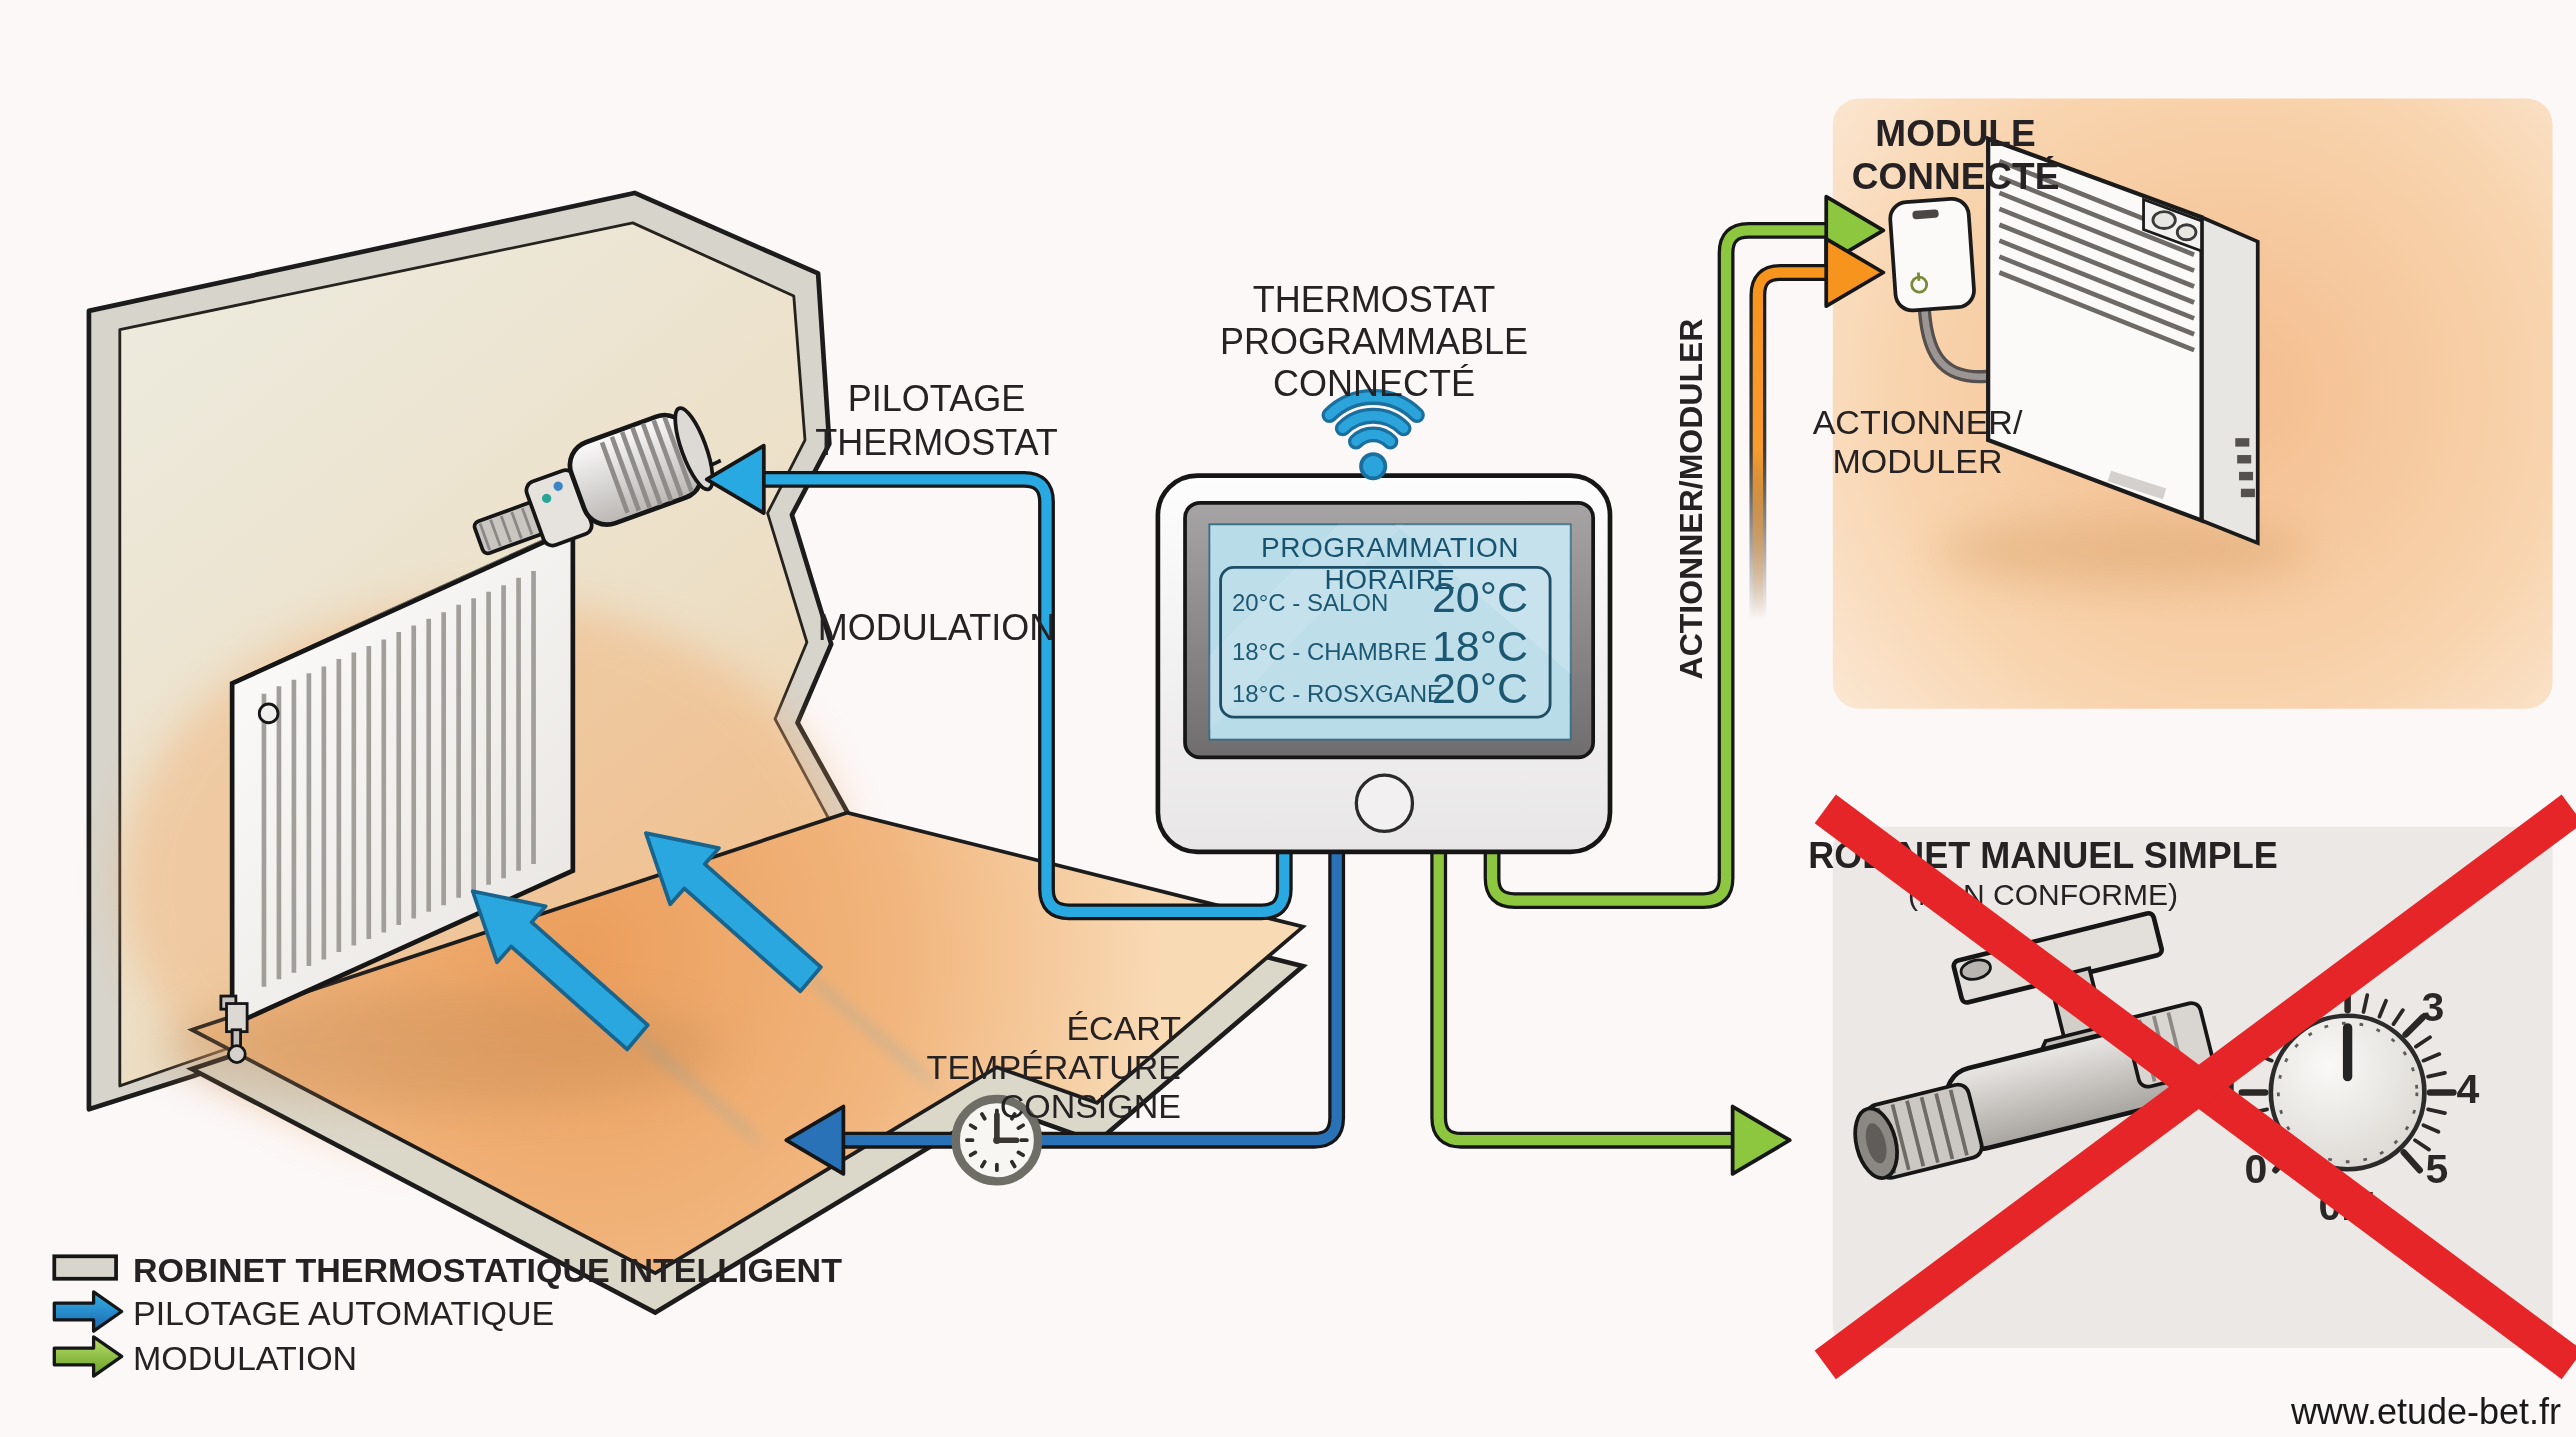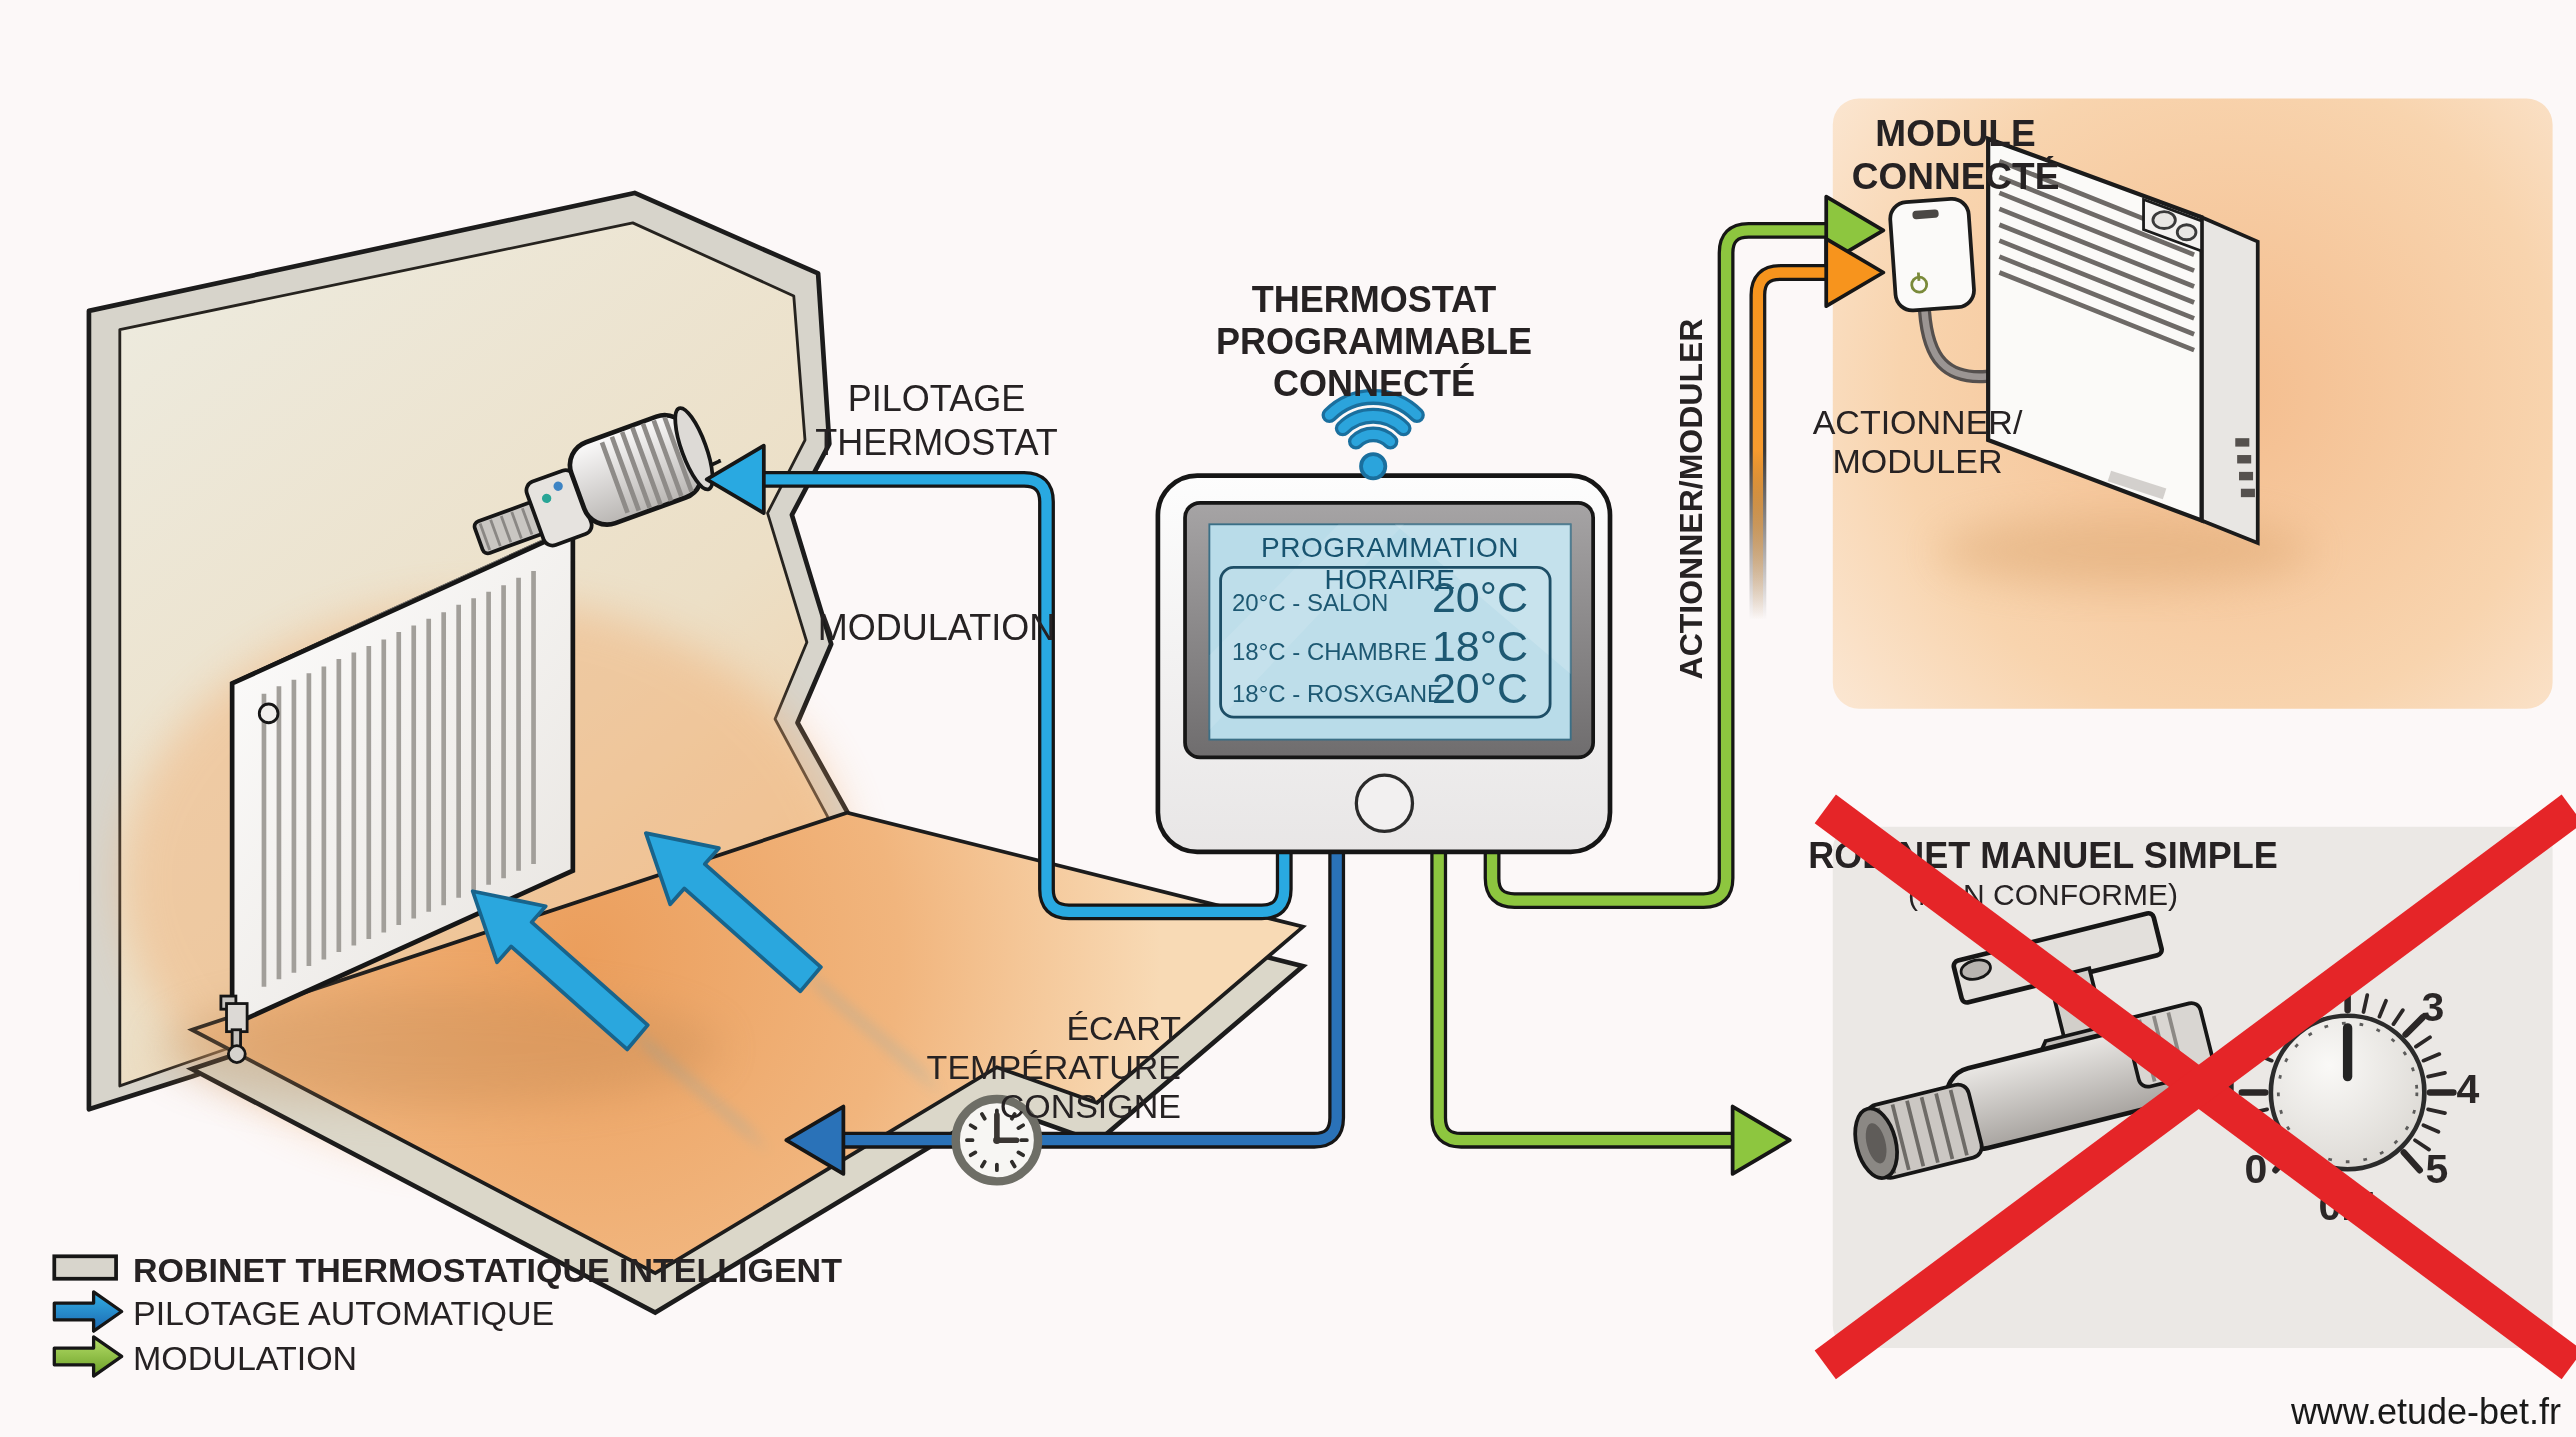--- a/index.html
+++ b/index.html
@@ -7,21 +7,21 @@
     position:relative;width:2576px;height:1438px;overflow:hidden;
     background:#fcf8f8;
     font-family:"Liberation Sans",sans-serif;
     color:#262223;
   }
   .stage svg{position:absolute;left:0;top:0;}
   .txt{position:absolute;color:#262223;line-height:1.14;}
   .center{text-align:center;}
   .right{text-align:right;}
 
-  .thermostat-title{left:1140px;top:279px;width:468px;font-size:36px;font-weight:bold;line-height:42px;}
+  .thermostat-title{left:1140px;top:279px;width:468px;font-size:36px;font-weight:normal;line-height:42px;}
   .pilotage-label{left:801px;top:377px;width:271px;font-size:36px;line-height:44px;}
   .modulation-label{left:801px;top:607px;width:271px;font-size:36px;}
   .ecart-label{left:900px;top:1009px;width:281px;font-size:34px;font-weight:normal;line-height:39px;}
   .regulation-label{left:1420px;top:1078px;width:374px;font-size:34px;font-weight:bold;}
   .actionner-vertical{left:1691px;top:499px;transform:translate(-50%,-50%) rotate(-90deg);white-space:nowrap;font-size:32px;font-weight:600;}
   .module-title{left:1833px;top:112px;width:245px;font-size:37px;font-weight:bold;line-height:43px;}
   .actionner-panel{left:1777px;top:403px;width:281px;font-size:34px;line-height:39px;}
   .manual-title{left:1762px;top:835px;width:562px;font-size:36px;font-weight:bold;}
   .manual-sub{left:1762px;top:878px;width:562px;font-size:30px;}
   .watermark{right:15px;top:1391px;font-size:36px;color:#191919;margin-left:20px;}

